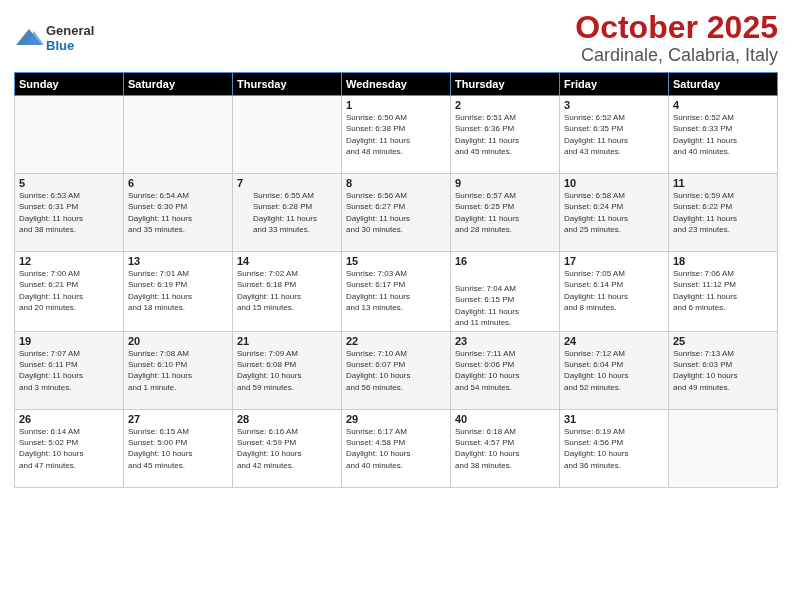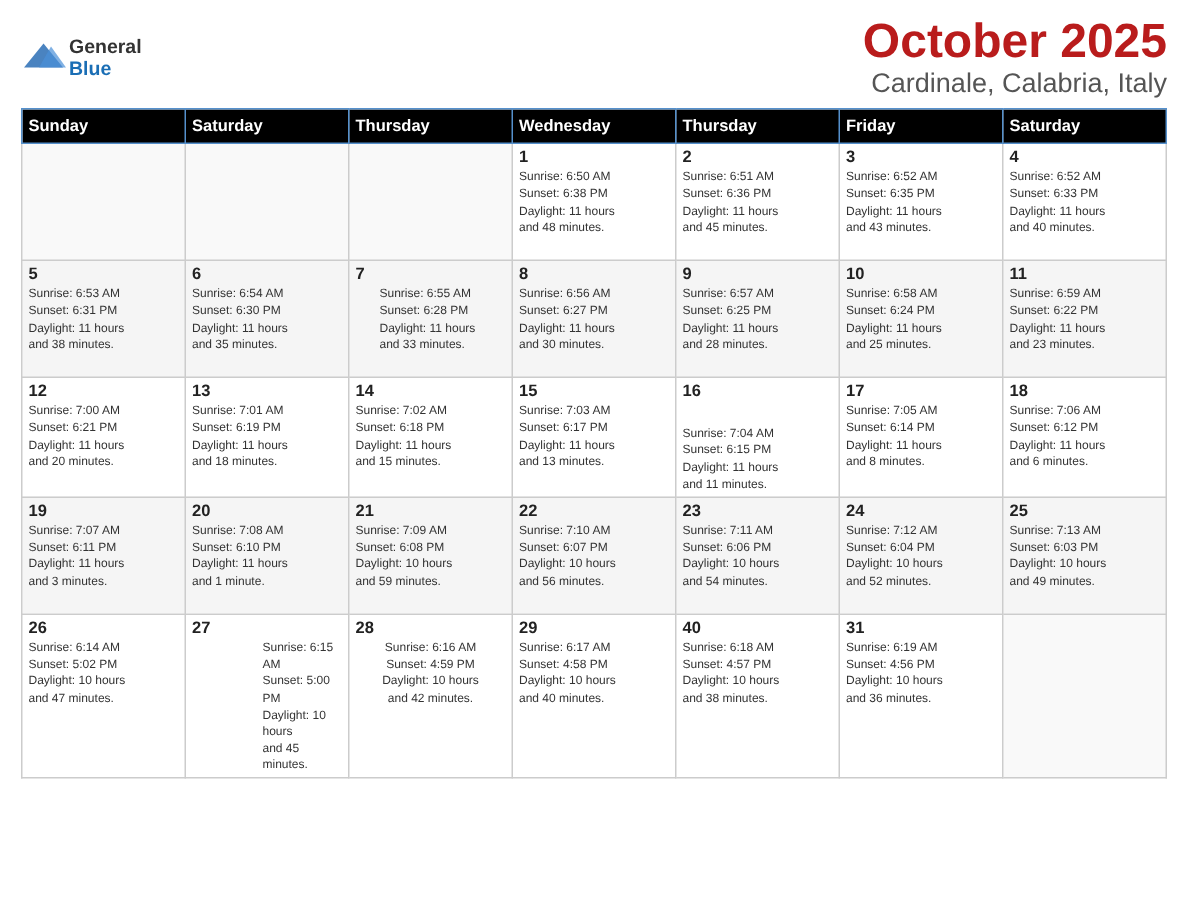--- a/index.html
+++ b/index.html
@@ -252,21 +252,21 @@
           <td>
             <span class="day-number">17</span>
             <div class="day-info" style="white-space: pre-line;">Sunrise: 7:05 AM
 Sunset: 6:14 PM
 Daylight: 11 hours
 and 8 minutes.</div>
           </td>
           <td>
             <span class="day-number">18</span>
             <div class="day-info" style="white-space: pre-line;">Sunrise: 7:06 AM
-Sunset: 6:12 PM
+Sunset: 11:12 PM
 Daylight: 11 hours
 and 6 minutes.</div>
           </td>
         </tr>
         <tr>
           <td>
             <span class="day-number">19</span>
             <div class="day-info" style="white-space: pre-line;">Sunrise: 7:07 AM
 Sunset: 6:11 PM
 Daylight: 11 hours
@@ -318,28 +318,28 @@
         <tr>
           <td>
             <span class="day-number">26</span>
             <div class="day-info" style="white-space: pre-line;">Sunrise: 6:14 AM
 Sunset: 5:02 PM
 Daylight: 10 hours
 and 47 minutes.</div>
           </td>
           <td>
             <span class="day-number">27</span>
-            <div class="day-info" style="white-space: pre-line; margin-left: 47px;">Sunrise: 6:15 AM
+            <div class="day-info" style="white-space: pre-line;">Sunrise: 6:15 AM
 Sunset: 5:00 PM
 Daylight: 10 hours
 and 45 minutes.</div>
           </td>
           <td>
             <span class="day-number">28</span>
-            <div class="day-info" style="white-space: pre-line; text-align: center;">Sunrise: 6:16 AM
+            <div class="day-info" style="white-space: pre-line;">Sunrise: 6:16 AM
 Sunset: 4:59 PM
 Daylight: 10 hours
 and 42 minutes.</div>
           </td>
           <td>
             <span class="day-number">29</span>
             <div class="day-info" style="white-space: pre-line;">Sunrise: 6:17 AM
 Sunset: 4:58 PM
 Daylight: 10 hours
 and 40 minutes.</div>

